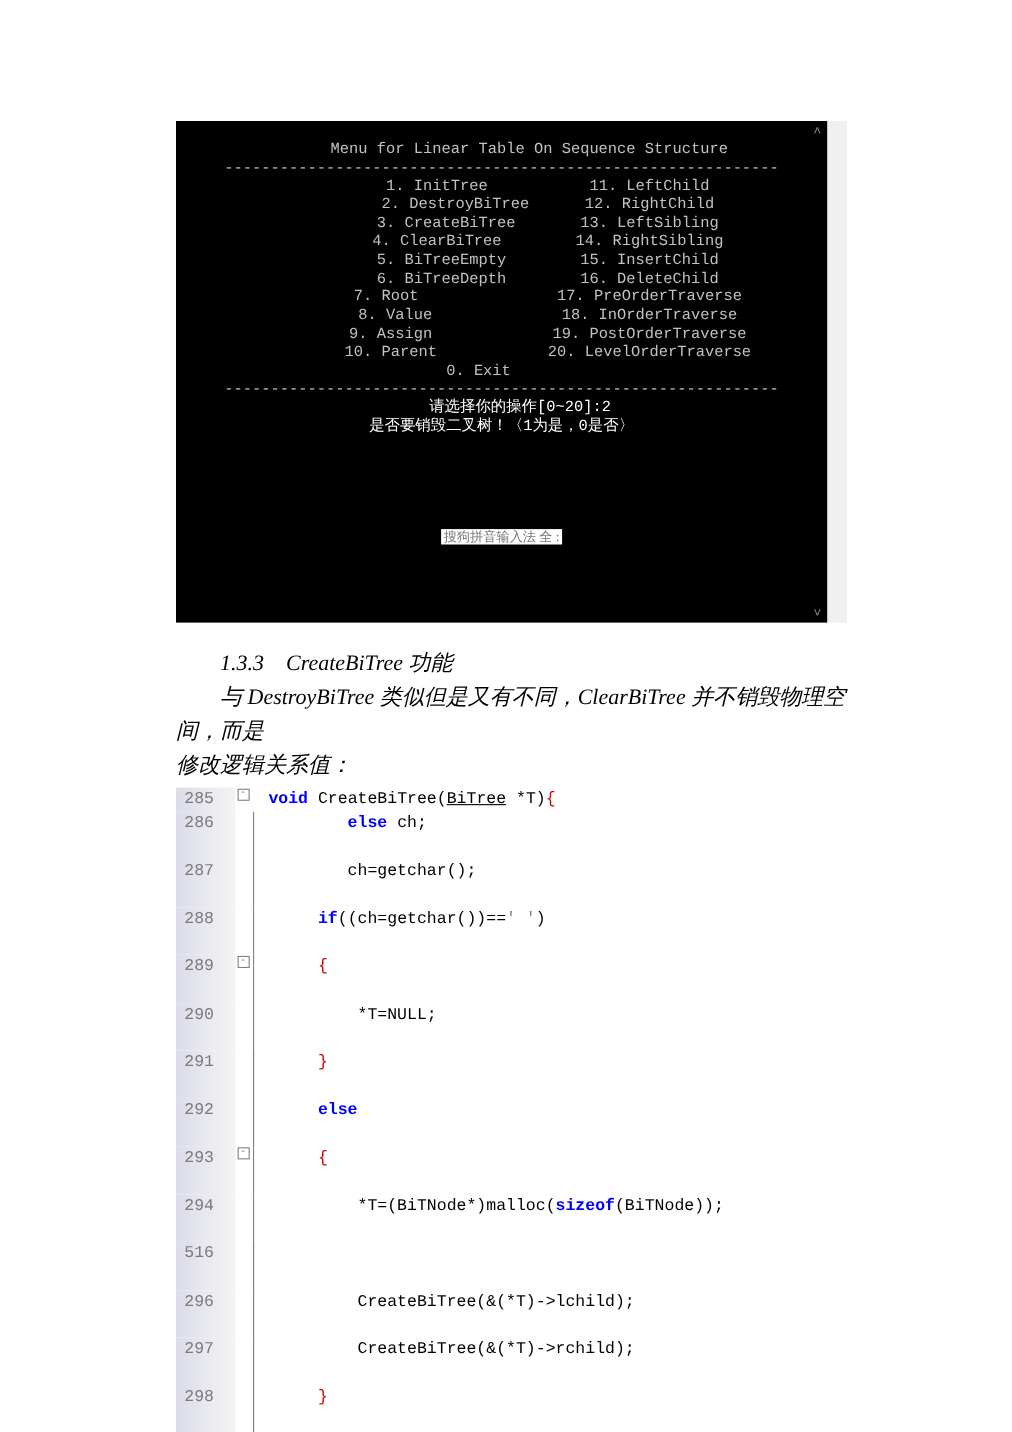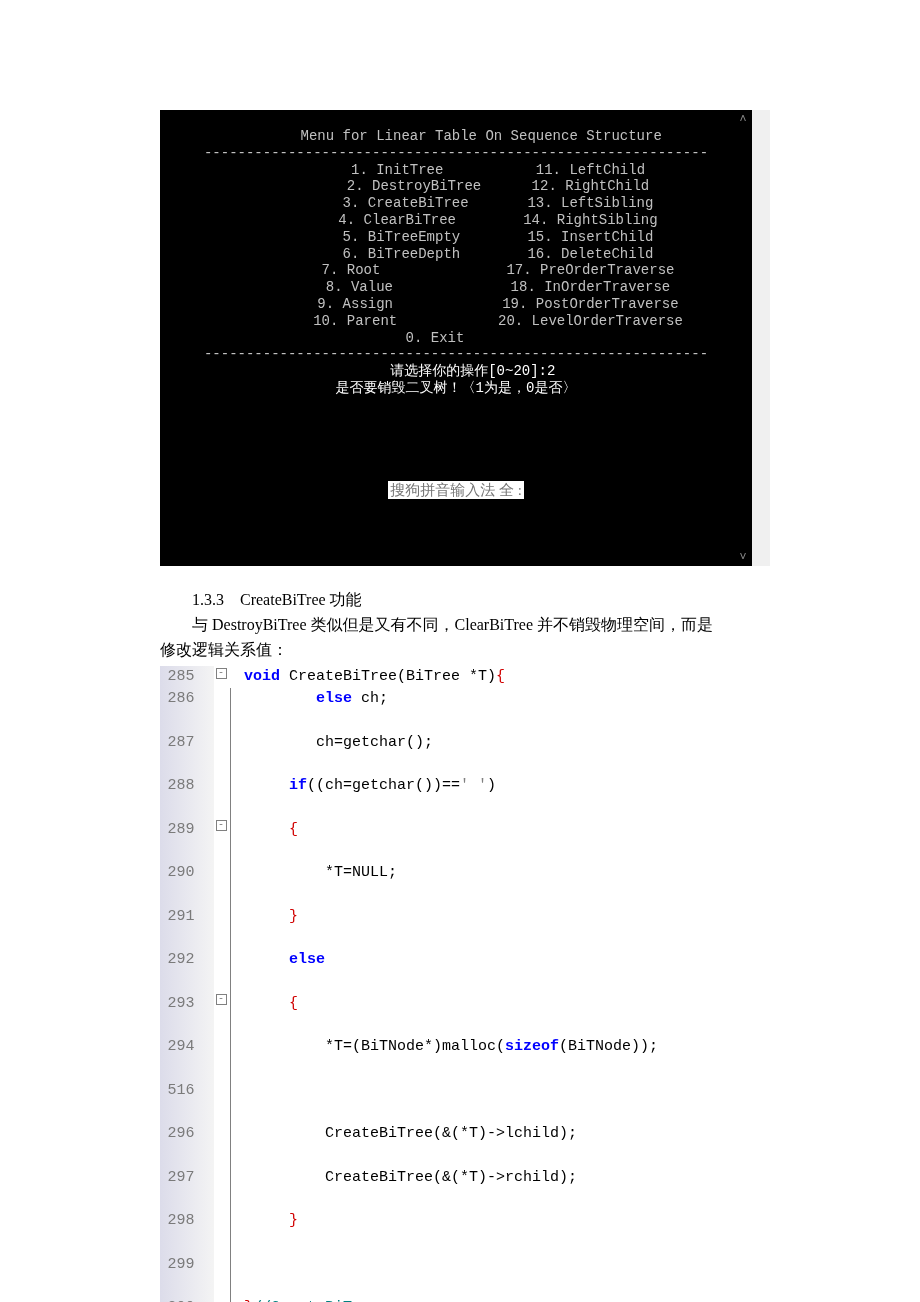--- a/index.html
+++ b/index.html
@@ -30,41 +30,42 @@
   }
   .console .bright {
     color: #fff;
   }
   .console .ime {
     background: #fff;
     color: #777;
     display: inline-block;
     padding: 0 2px;
     font-family: "SimSun", "宋体", serif;
-    font-size: 15px;
+    font-size: 12px;
     white-space: normal;
   }
   .scroll-arrow {
     position: absolute;
     right: 3px;
     width: 12px;
     height: 14px;
     color: #888;
     font-size: 12px;
     text-align: center;
     line-height: 14px;
     font-family: sans-serif;
   }
   .scroll-arrow.up { top: 2px; }
   .scroll-arrow.down { bottom: 2px; }
   .doc-text {
-    font-size: 16px;
+    font-size: 20px;
     line-height: 1.55;
     color: #000;
     margin-top: 22px;
+    font-style: italic;
   }
   .doc-text .indent1 { text-indent: 2em; display:block; }
   .doc-text .indent2 { text-indent: 2em; display:block; }
   .code-editor {
     font-family: "Consolas", "Courier New", monospace;
     font-size: 15px;
     line-height: 1.45;
     margin-top: 4px;
     width: 590px;
   }
@@ -105,21 +106,21 @@
     display:inline-block;
     border-left:1px solid #808080;
     height:100%;
     margin-left:2px;
   }
   .code-content {
     white-space: pre;
     flex: 1;
   }
   .kw   { color: #0000ff; font-weight: bold; }
-  .type { color: #000000; }
+  .type { color: #000000; text-decoration: underline; }
   .name { color: #000000; }
   .punc { color: #000000; }
   .brace{ color: #d00000; }
   .str  { color: #808080; }
   .cmt  { color: #008080; }
   .sizeof{ color:#0000ff; font-weight:bold;}
 </style>
 </head>
 <body>
 

